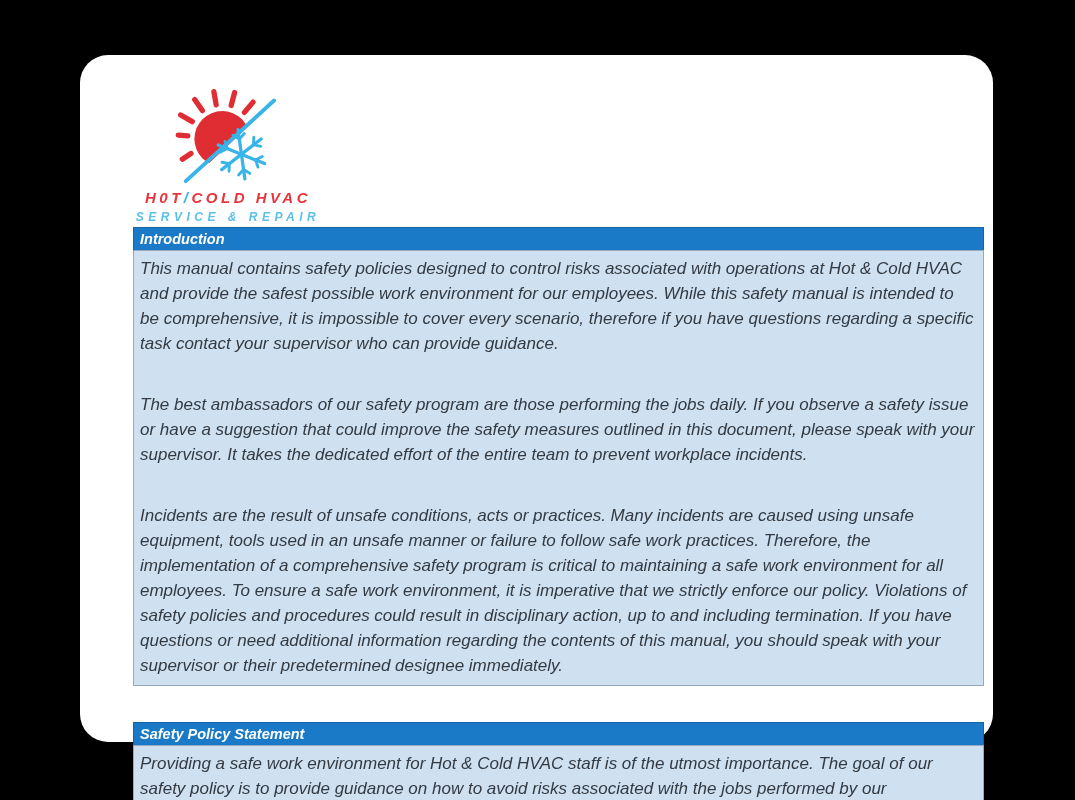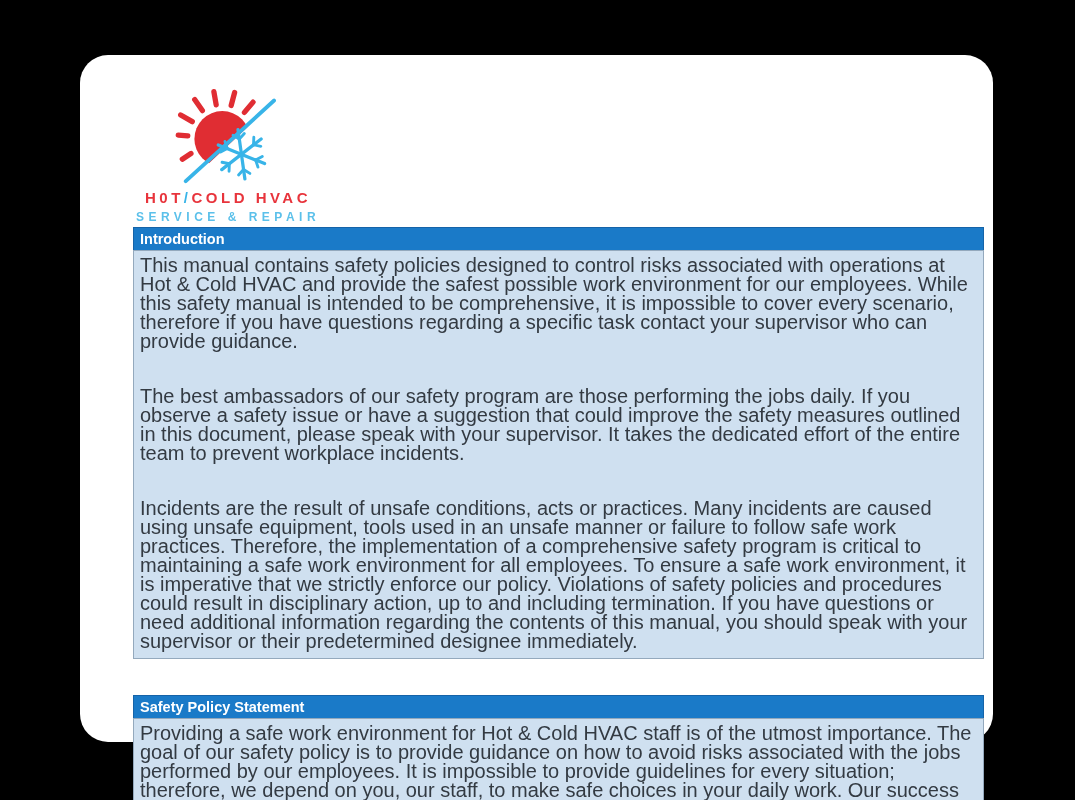--- a/index.html
+++ b/index.html
@@ -6,20 +6,21 @@
   body{
     width:1075px;height:800px;
     background:var(--page-bg,#000);
     font-family:"Liberation Sans",sans-serif;
     position:relative;overflow:hidden;
   }
   .card{
     position:absolute;left:80px;top:55px;width:913px;height:687px;
     background:var(--card-bg,#fff);
     border-radius:28px;
+    font-style:italic;
   }
   
   .logo-block{position:absolute;left:30px;top:34px;width:236px;text-align:center;}
   .logo-art{width:108px;height:96px;display:block;margin:0 auto;}
   .logo-title{
     margin-top:4px;font-size:15px;font-weight:bold;letter-spacing:3.5px;
     color:var(--brand-red,#e8343c);white-space:nowrap;
   }
   .logo-title .slash{color:var(--brand-blue,#38b4e8);}
   .logo-subtitle{
@@ -47,21 +48,21 @@
     background:var(--header-bg,#1a7ac8);
     border:1px solid var(--header-border,#1563a8);border-bottom:none;
     color:var(--header-text,#fff);
     font-size:14.5px;font-weight:bold;
     padding:3px 6px 3px 6px;
   }
   .section-body{
     background:var(--body-bg,#cfe0f0);
     border:1px solid var(--body-border,#94a9bd);
     color:var(--body-text,#333a42);
-    font-size:20px;line-height:19px;
+    font-size:17px;line-height:25px;
     padding:5px 8px 7px 6px;
   }
   .section-body p{margin:0;}
   .section-body p + p{margin-top:36px;}
 </style>
 </head>
 <body>
 
 <div class="card">
 

